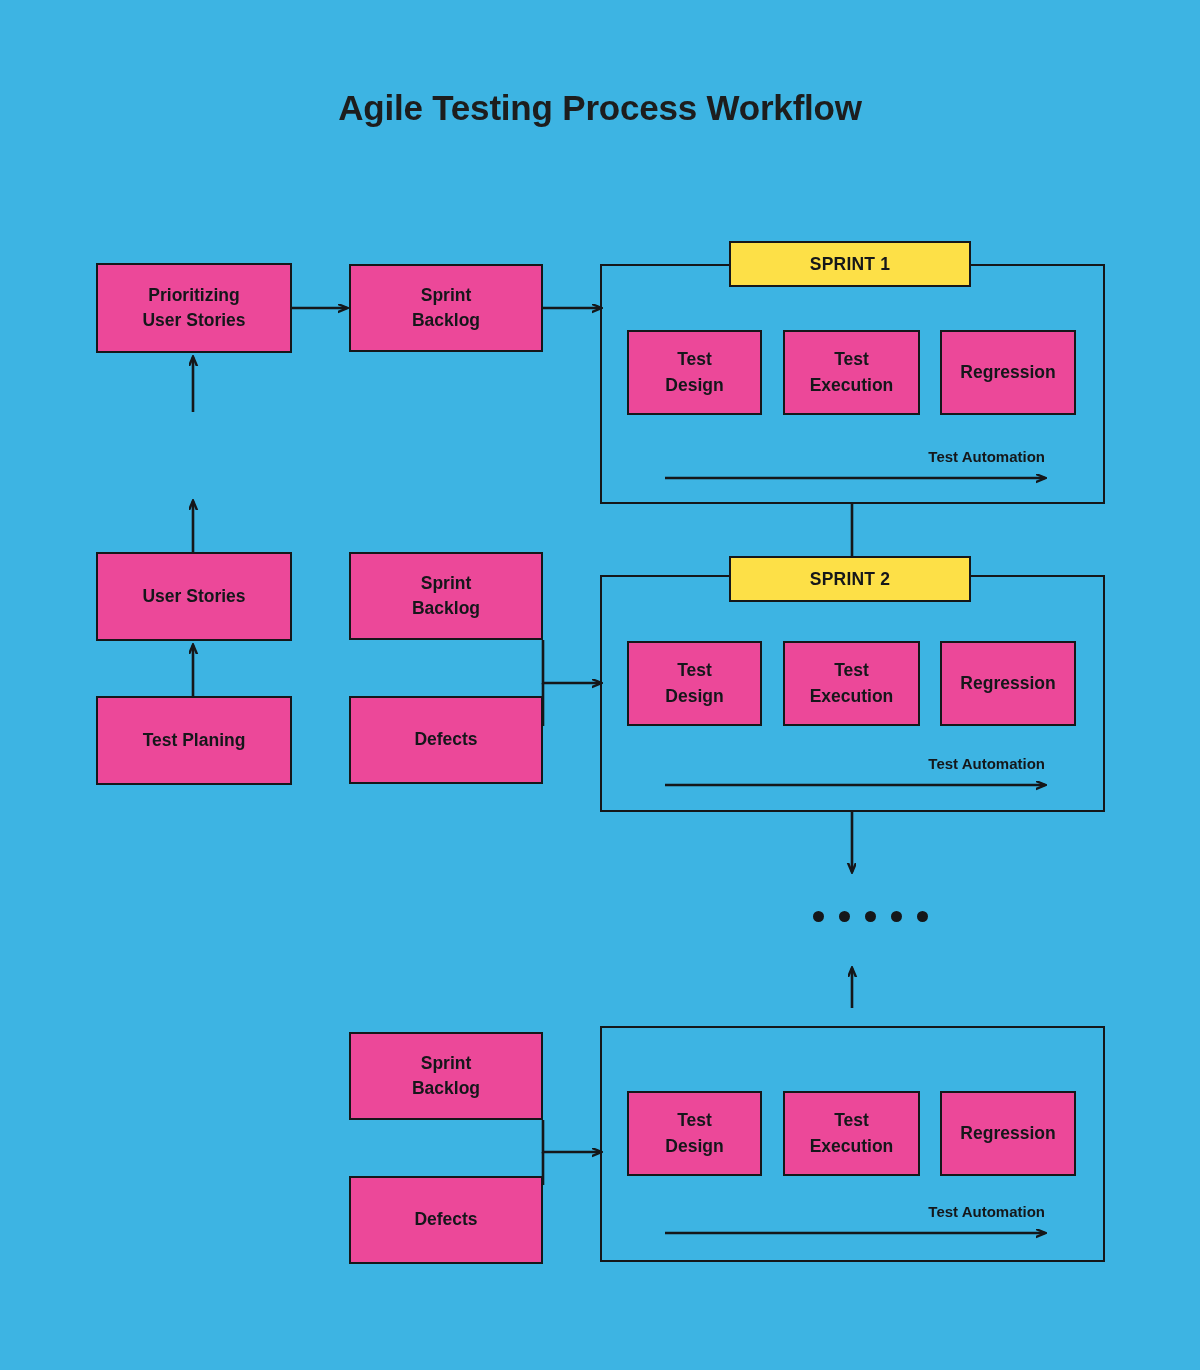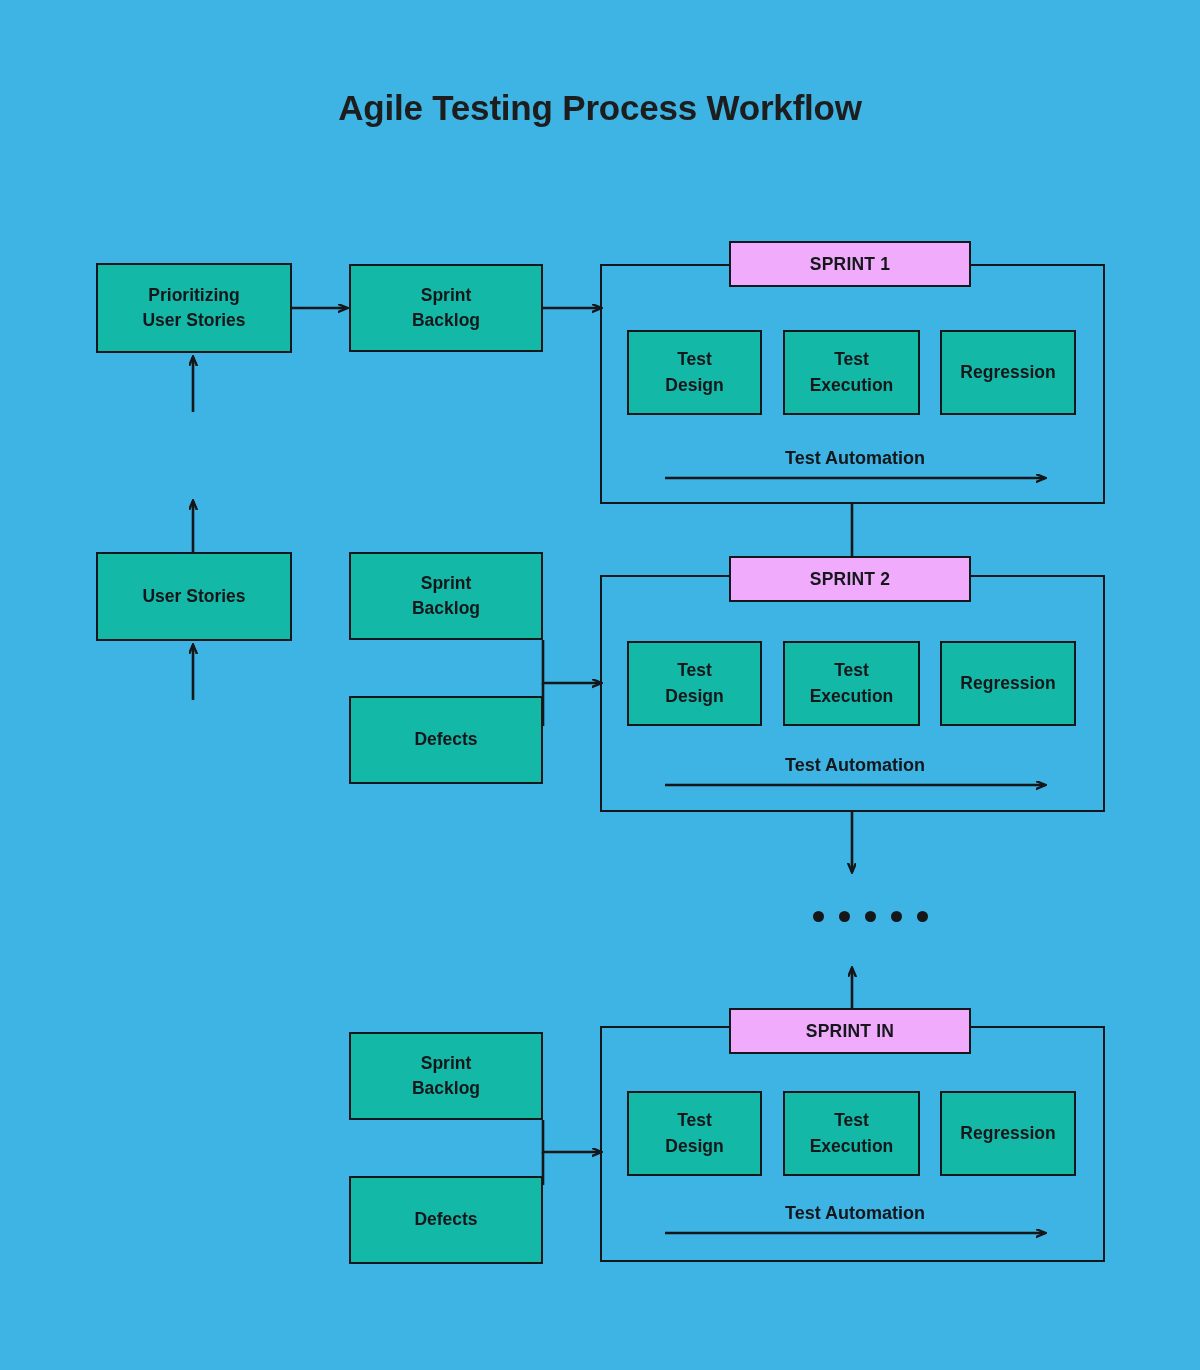--- a/index.html
+++ b/index.html
@@ -29,21 +29,21 @@
     text-align: center;
     font-size: 35px;
     font-weight: bold;
     color: #1d1d1d;
     letter-spacing: -0.2px;
   }
 
   
   .box {
     position: absolute;
-    background: #14b8a6;
+    background: #ec4899;
     border: 2px solid #15171a;
     box-sizing: border-box;
     display: flex;
     align-items: center;
     justify-content: center;
     text-align: center;
     color: #15171a;
     font-size: 17.5px;
     font-weight: bold;
     line-height: 1.45;
@@ -54,39 +54,39 @@
   .sprint-frame {
     position: absolute;
     border: 2px solid #15171a;
     box-sizing: border-box;
     background: transparent;
   }
 
   
   .sprint-label {
     position: absolute;
-    background: #f0abfc;
+    background: #fde047;
     border: 2px solid #15171a;
     box-sizing: border-box;
     display: flex;
     align-items: center;
     justify-content: center;
     color: #15171a;
     font-size: 17.5px;
     font-weight: bold;
     letter-spacing: 0.2px;
   }
 
   
   .ta-caption {
     position: absolute;
     color: #15171a;
-    font-size: 18px;
-    font-weight: bold;
-    text-align: center;
+    font-size: 15px;
+    font-weight: bold;
+    text-align: right;
   }
 
   
   #arrows {
     position: absolute;
     left: 0;
     top: 0;
     width: 1200px;
     height: 1370px;
     pointer-events: none;
@@ -147,20 +147,21 @@
     <line x1="665" y1="785" x2="1045" y2="785" stroke="#15171a" stroke-width="2.6" marker-end="url(#ah)"></line>
     <line x1="665" y1="1233" x2="1045" y2="1233" stroke="#15171a" stroke-width="2.6" marker-end="url(#ah)"></line>
   </svg>
 
   <div class="box" style="left:96px; top:263px; width:196px; height:90px;">Prioritizing
 User Stories</div>
 
 
   <div class="box" style="left:96px; top:552px; width:196px; height:89px;">User Stories</div>
 
+  <div class="box" style="left:96px; top:696px; width:196px; height:89px;">Test Planing</div>
 
   <div class="box" style="left:349px; top:264px; width:194px; height:88px;">Sprint
 Backlog</div>
 
   <div class="box" style="left:349px; top:552px; width:194px; height:88px;">Sprint
 Backlog</div>
 
   <div class="box" style="left:349px; top:696px; width:194px; height:88px;">Defects</div>
 
   <div class="box" style="left:349px; top:1032px; width:194px; height:88px;">Sprint
@@ -195,21 +196,20 @@
   <div class="dots" style="left:813px; top:911px;">
     <i></i>
     <i></i>
     <i></i>
     <i></i>
     <i></i>
   </div>
 
   <div class="sprint-frame" style="left:600px; top:1026px; width:505px; height:236px;"></div>
 
-  <div class="sprint-label" style="left:729px; top:1008px; width:242px; height:46px;">SPRINT IN</div>
 
   <div class="box" style="left:627px; top:1091px; width:135px; height:85px;">Test
 Design</div>
   <div class="box" style="left:783px; top:1091px; width:137px; height:85px;">Test
 Execution</div>
   <div class="box" style="left:940px; top:1091px; width:136px; height:85px;">Regression</div>
 
   <div class="ta-caption" style="left:665px; top:1203px; width:380px;">Test Automation</div>
 
 </div>

